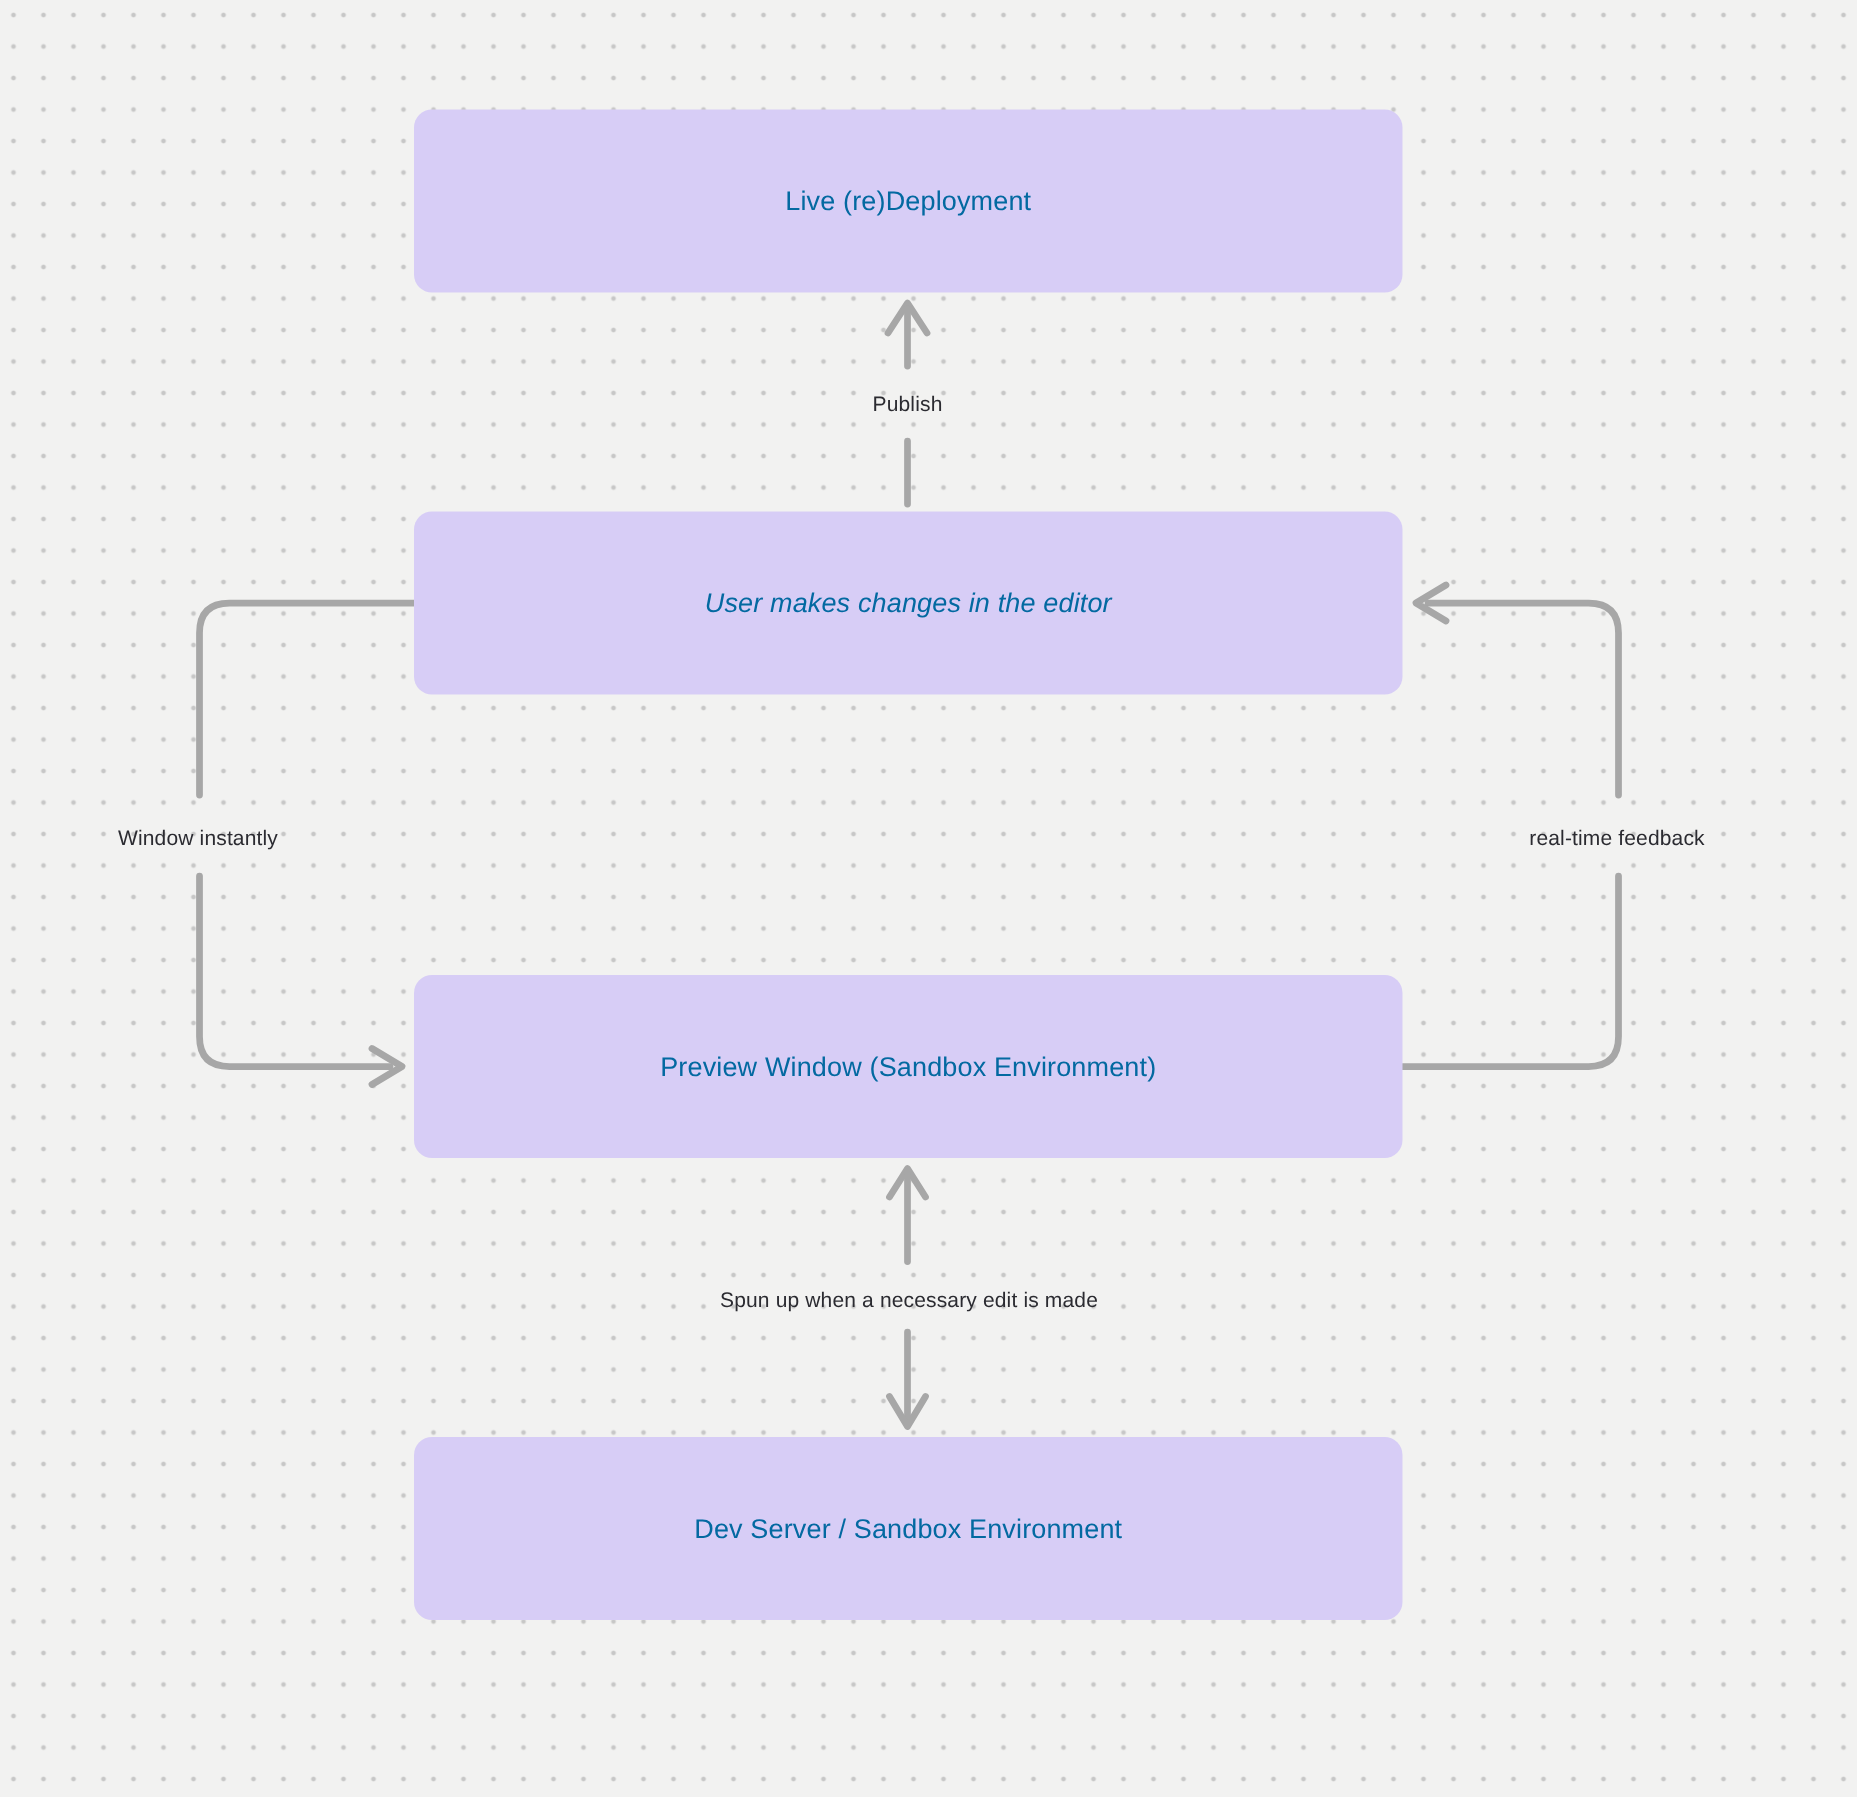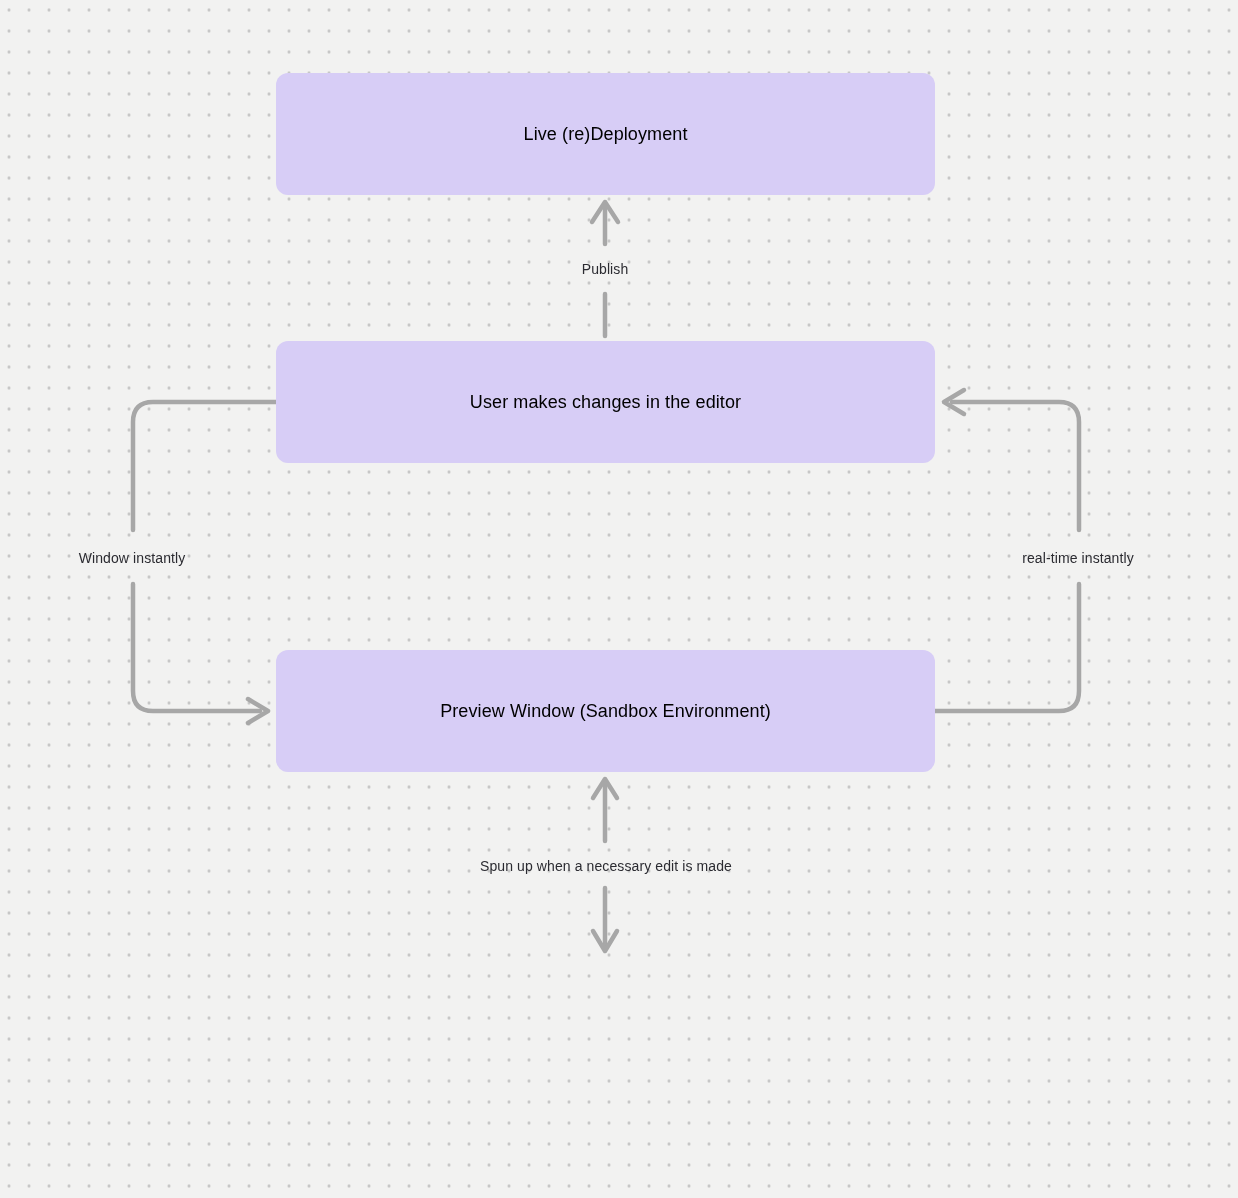--- a/index.html
+++ b/index.html
@@ -38,25 +38,25 @@
     left: 276px;
     width: 659px;
     height: 122px;
     background: #d7cdf6;
     border-radius: 12px;
     display: flex;
     align-items: center;
     justify-content: center;
     text-align: left;
     font-size: 18px;
-    color: #000000;
+    color: #0369a1;
     letter-spacing: 0.1px;
   }
   .node-1 { top: 73px; }
-  .node-2 { top: 341px; }
+  .node-2 { top: 341px; font-style: italic; }
   .node-3 { top: 650px; }
   .node-4 { top: 958px; }
   .edge-label {
     position: absolute;
     transform: translate(-50%, -50%);
     font-size: 14px;
     color: #2b2b31;
     white-space: nowrap;
     letter-spacing: 0.1px;
   }
@@ -103,22 +103,25 @@
   </div>
 
   <div class="node node-2">
     <span>User makes changes in the editor</span>
   </div>
 
   <div class="node node-3">
     <span>Preview Window (Sandbox Environment)</span>
   </div>
 
+  <div class="node node-4">
+    <span>Dev Server / Sandbox Environment</span>
+  </div>
 
   <div class="edge-label label-publish">Publish</div>
 
   <div class="edge-label label-updates">Window instantly</div>
 
-  <div class="edge-label label-feedback">real-time instantly</div>
+  <div class="edge-label label-feedback">real-time feedback</div>
 
   <div class="edge-label label-spunup">Spun up when a necessary edit is made</div>
 
 </div>
 
 </body></html>

